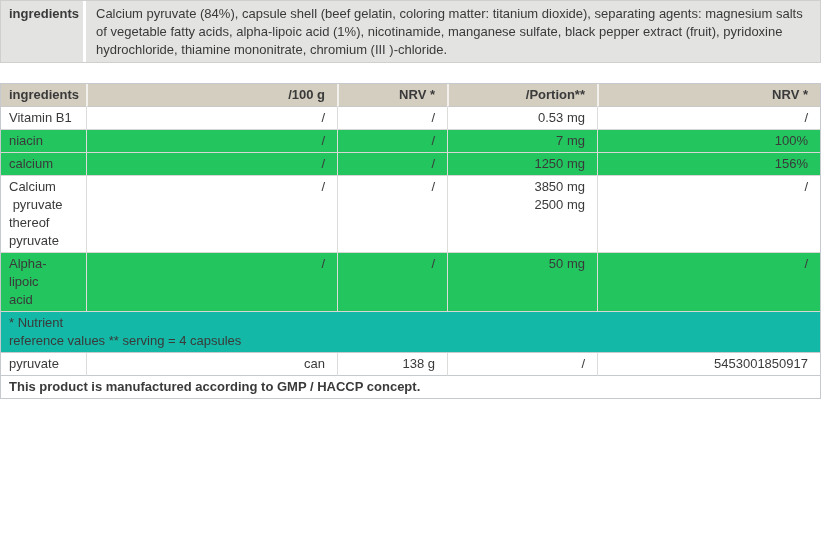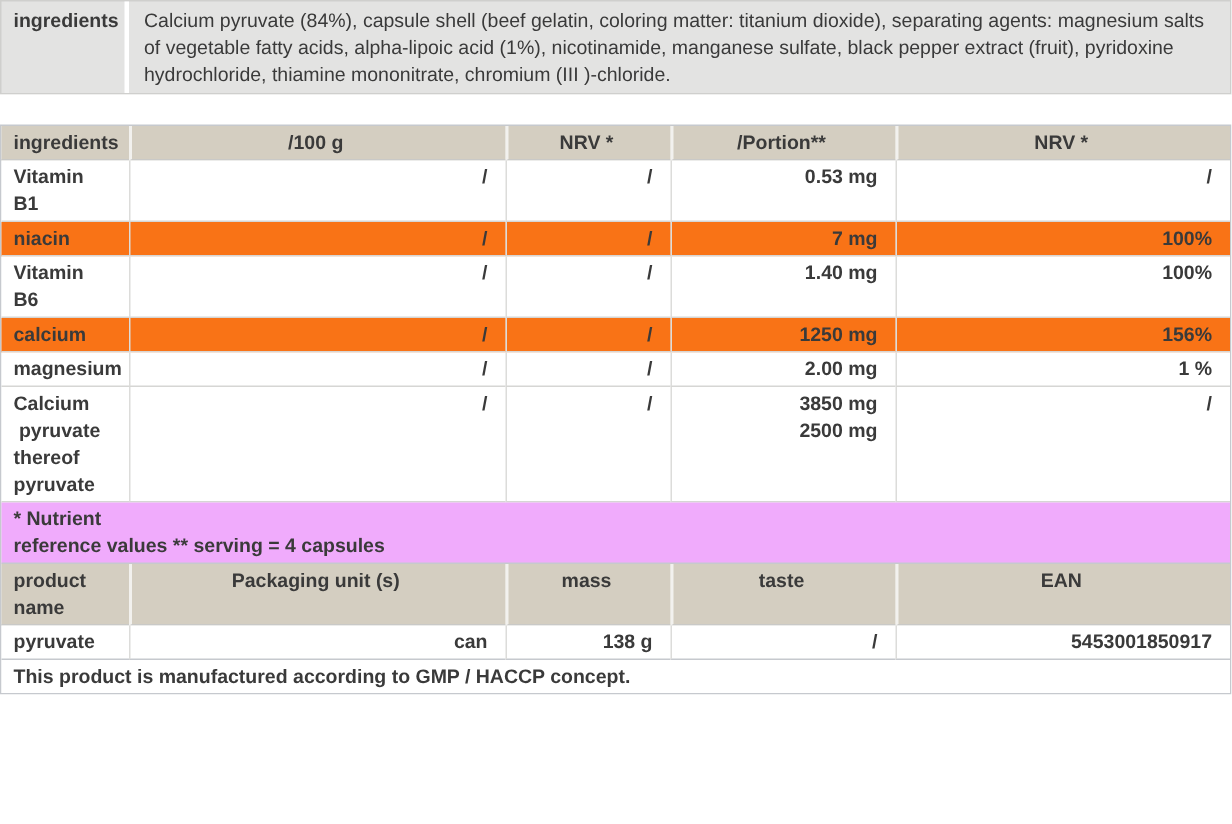--- a/index.html
+++ b/index.html
@@ -52,46 +52,46 @@
   th, td {
     padding: 2px 12px 2px 8px;
     line-height: 18px;
     vertical-align: top;
     overflow: hidden;
   }
   
   th {
     background: #d4cec1;
     font-weight: bold;
+    text-align: right;
     border-bottom: 1px solid #c9c9c7;
   }
   th.first {
     text-align: left;
   }
   th + th {
     border-left: 2px solid #f2f1ee;
   }
   
   td {
     background: #ffffff;
     border-bottom: 1px solid #d6d6d4;
-    font-weight: bold;
   }
   td + td {
     border-left: 1px solid #dcdcda;
   }
-  tr.alt td { background: #f97316; }
+  tr.alt td { background: #22c55e; }
   td.val { text-align: right; }
   td.name { text-align: left; }
 
   .pre { white-space: pre-wrap; }
 
   
   td.footnote {
-    background: #f0abfc;
+    background: #14b8a6;
     white-space: pre-line;
     border-bottom: 1px solid #c6c9ce;
     padding: 2px 12px 2px 8px;
   }
   td.note {
     background: #ffffff;
     font-weight: bold;
     border-bottom: none;
     padding: 2px 12px 2px 8px;
   }
@@ -135,66 +135,52 @@
         <td class="val pre">0.53 mg</td>
         <td class="val">/</td>
       </tr>
       <tr class="alt">
         <td class="name pre">niacin</td>
         <td class="val">/</td>
         <td class="val">/</td>
         <td class="val pre">7 mg</td>
         <td class="val">100%</td>
       </tr>
-      <tr>
-        <td class="name pre">Vitamin B6</td>
-        <td class="val">/</td>
-        <td class="val">/</td>
-        <td class="val pre">1.40 mg</td>
-        <td class="val">100%</td>
-      </tr>
       <tr class="alt">
         <td class="name pre">calcium</td>
         <td class="val">/</td>
         <td class="val">/</td>
         <td class="val pre">1250 mg</td>
         <td class="val">156%</td>
-      </tr>
-      <tr>
-        <td class="name pre">magnesium</td>
-        <td class="val">/</td>
-        <td class="val">/</td>
-        <td class="val pre">2.00 mg</td>
-        <td class="val">1 %</td>
       </tr>
       <tr>
         <td class="name pre">Calcium
  pyruvate
 thereof
 pyruvate</td>
         <td class="val">/</td>
         <td class="val">/</td>
         <td class="val pre">3850 mg
 2500 mg</td>
         <td class="val">/</td>
       </tr>
+      <tr class="alt">
+        <td class="name pre">Alpha-lipoic
+acid</td>
+        <td class="val">/</td>
+        <td class="val">/</td>
+        <td class="val pre">50 mg</td>
+        <td class="val">/</td>
+      </tr>
 
       <tr>
         <td class="footnote" colspan="5">* Nutrient
 reference values ** serving = 4 capsules</td>
       </tr>
 
-      <tr>
-        <th class="first pre">product
-name</th>
-        <th>Packaging unit (s)</th>
-        <th>mass</th>
-        <th>taste</th>
-        <th>EAN</th>
-      </tr>
 
       <tr class="product-data">
         <td class="name">pyruvate</td>
         <td class="val">can</td>
         <td class="val">138 g</td>
         <td class="val">/</td>
         <td class="val">5453001850917</td>
       </tr>
 
       <tr>

